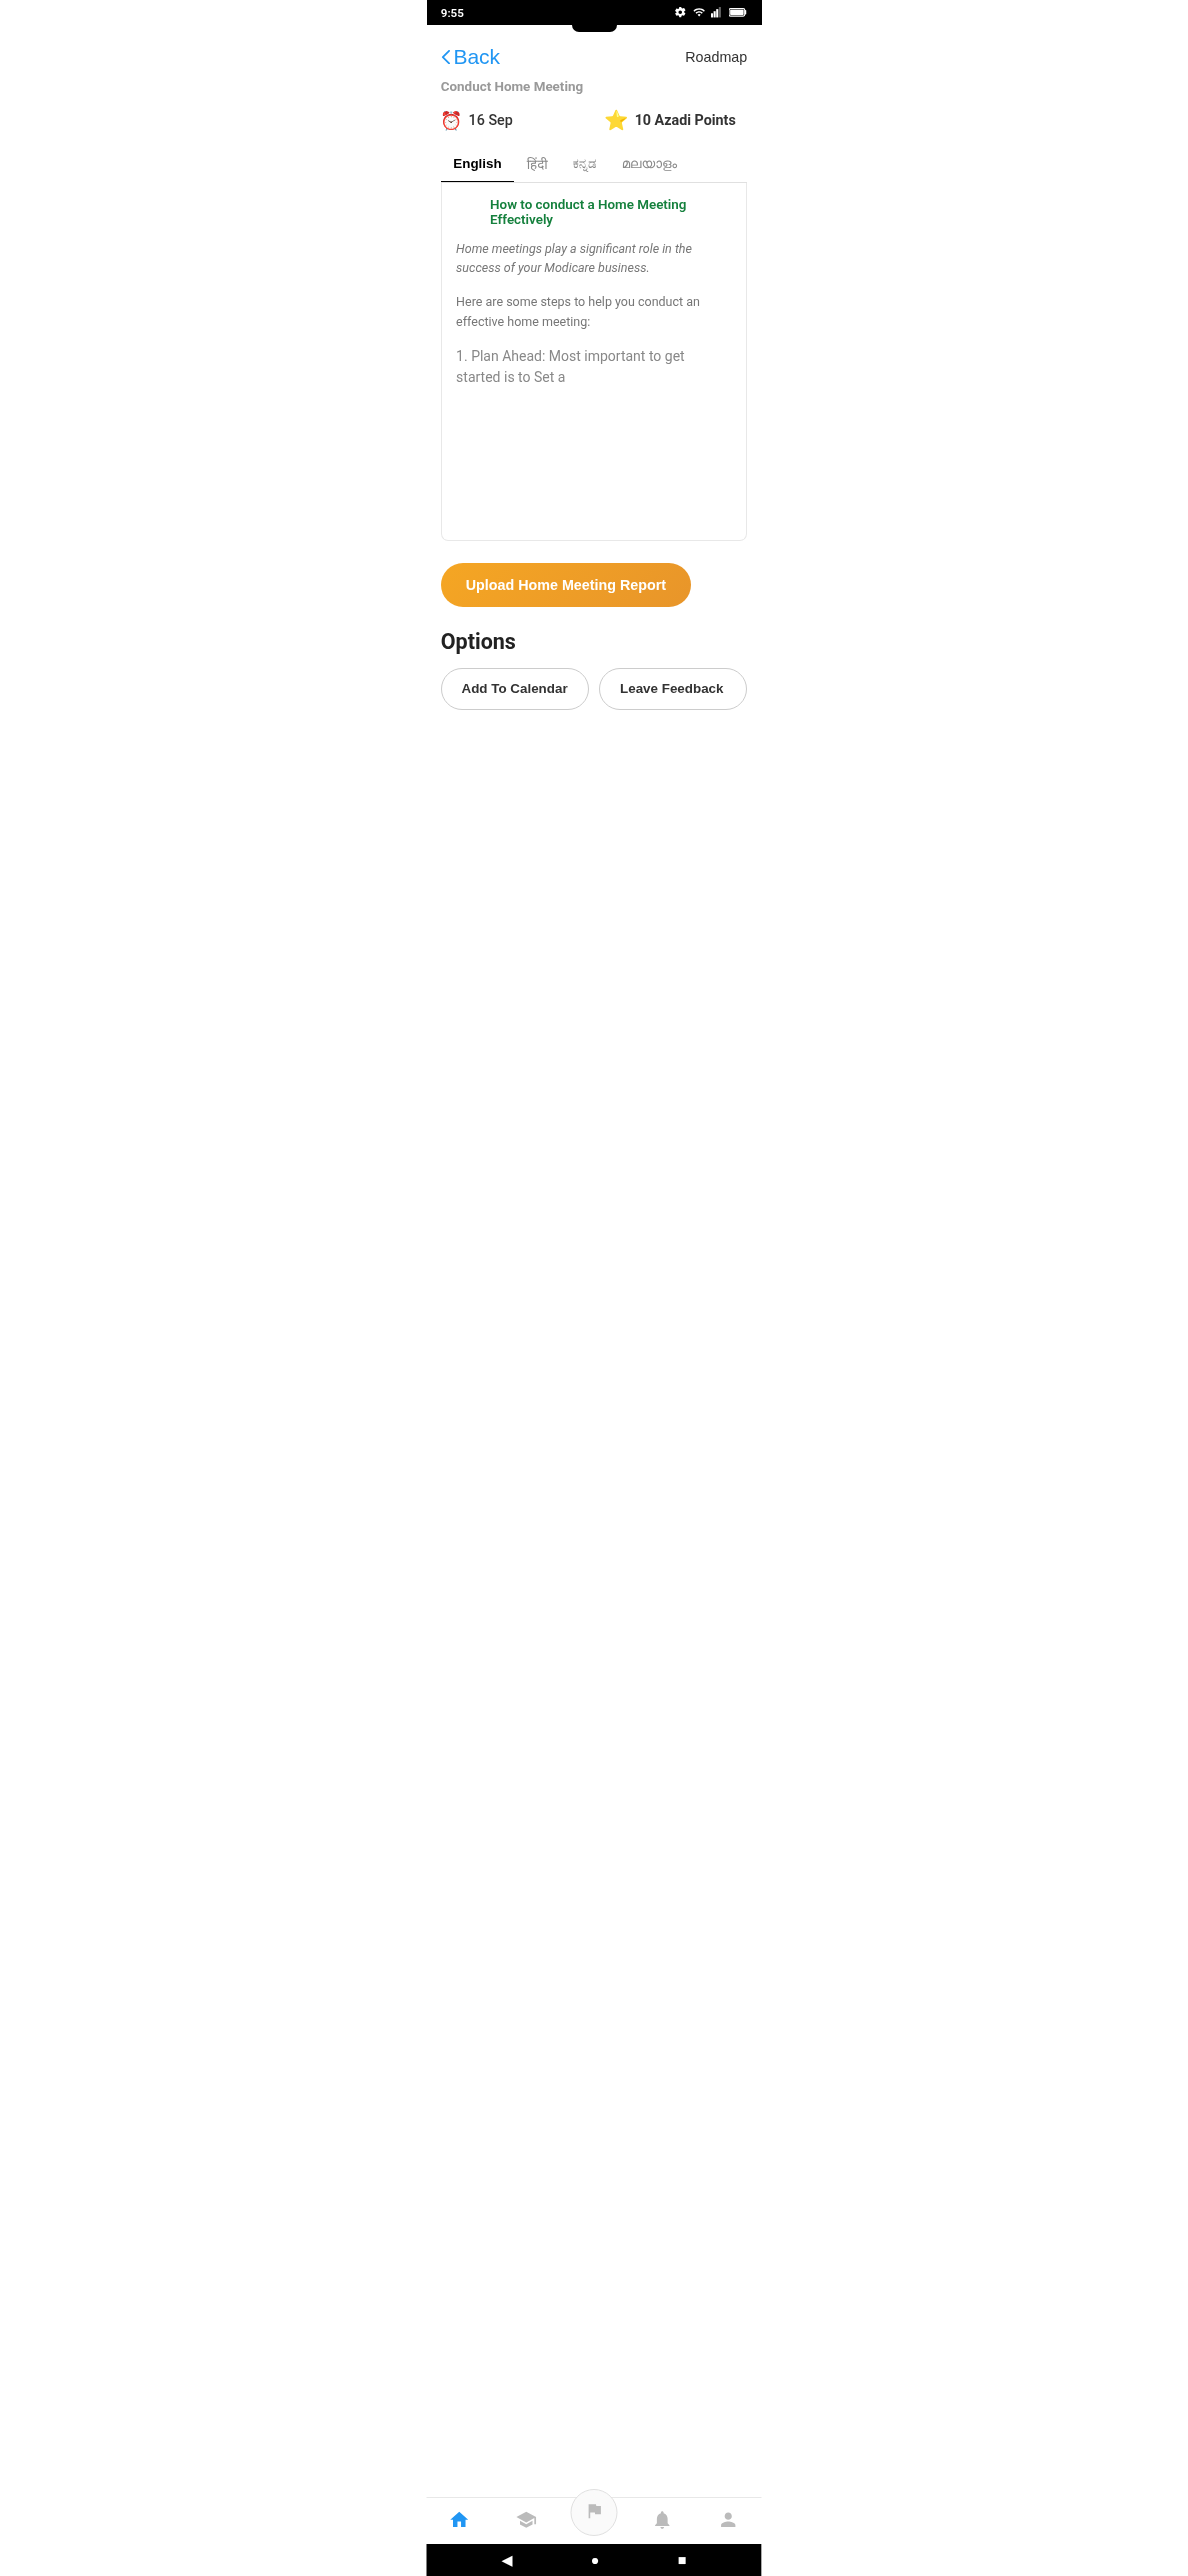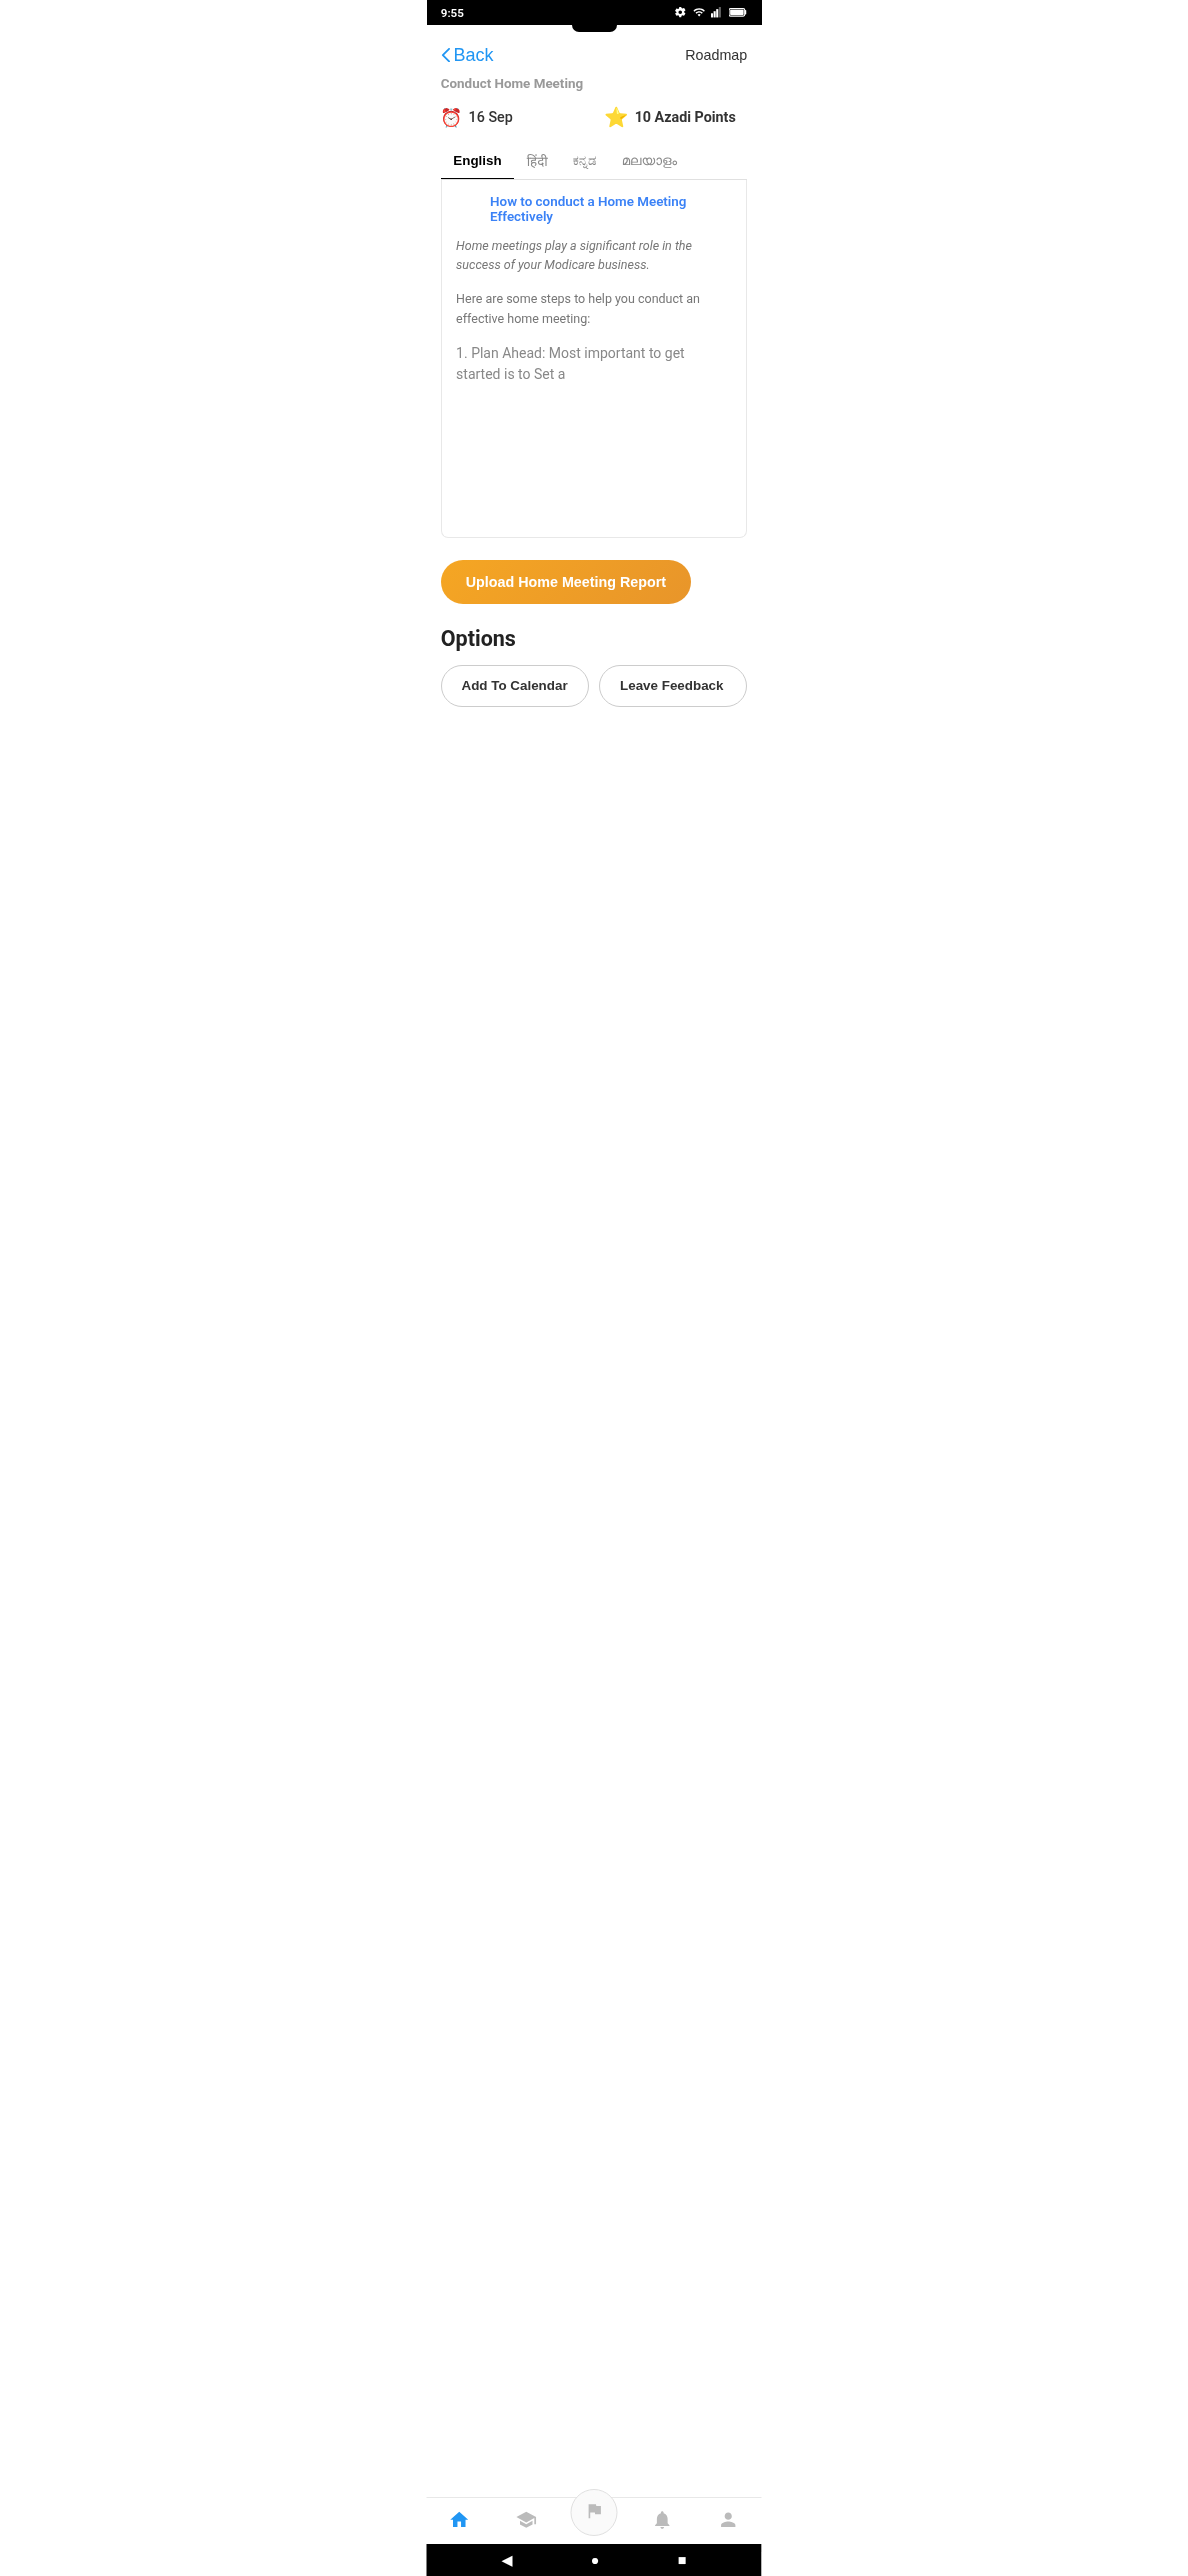--- a/index.html
+++ b/index.html
@@ -57,21 +57,21 @@
       display: flex;
       justify-content: space-between;
       align-items: center;
       padding: 10.7px 14.3px 7.2px;
     }
     .back-btn {
       display: flex;
       align-items: center;
       gap: 3.6px;
       color: #2196F3;
-      font-size: 18px;
+      font-size: 21px;
       font-weight: 500;
       cursor: pointer;
       background: none;
       border: none;
     }
     .roadmap-btn {
       color: #333;
       font-size: 14.3px;
       font-weight: 400;
       cursor: pointer;
@@ -153,21 +153,21 @@
       border-top: none;
       border-radius: 0 0 7.2px 7.2px;
       padding: 14.3px;
       height: 358px;
       overflow: hidden;
       background: #fff;
     }
     .content-title {
       font-size: 13.4px;
       font-weight: 600;
-      color: #3b82f6;
+      color: #15803d;
       margin-bottom: 12.5px;
       padding-left: 34px;
     }
     .content-subtitle {
       font-size: 12.5px;
       font-style: italic;
       color: #777;
       margin-bottom: 14.3px;
       line-height: 1.5;
     }

